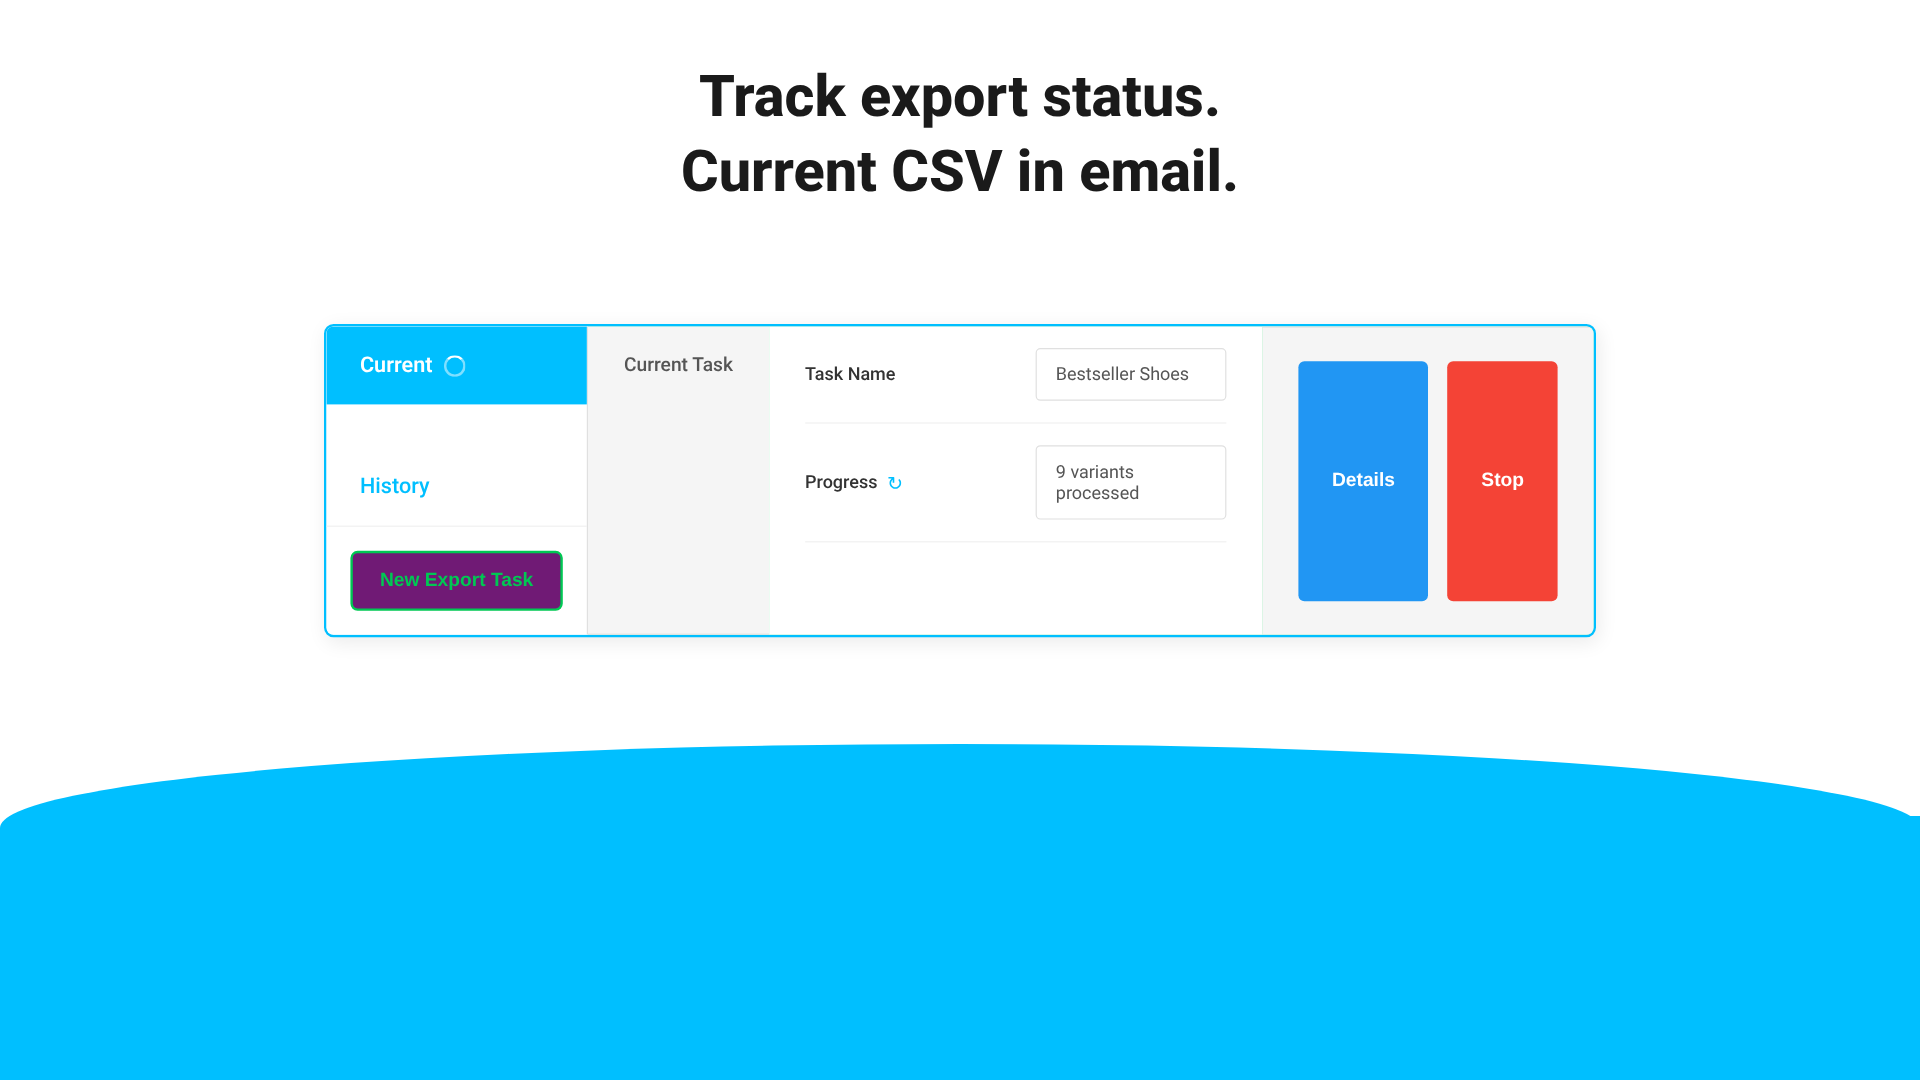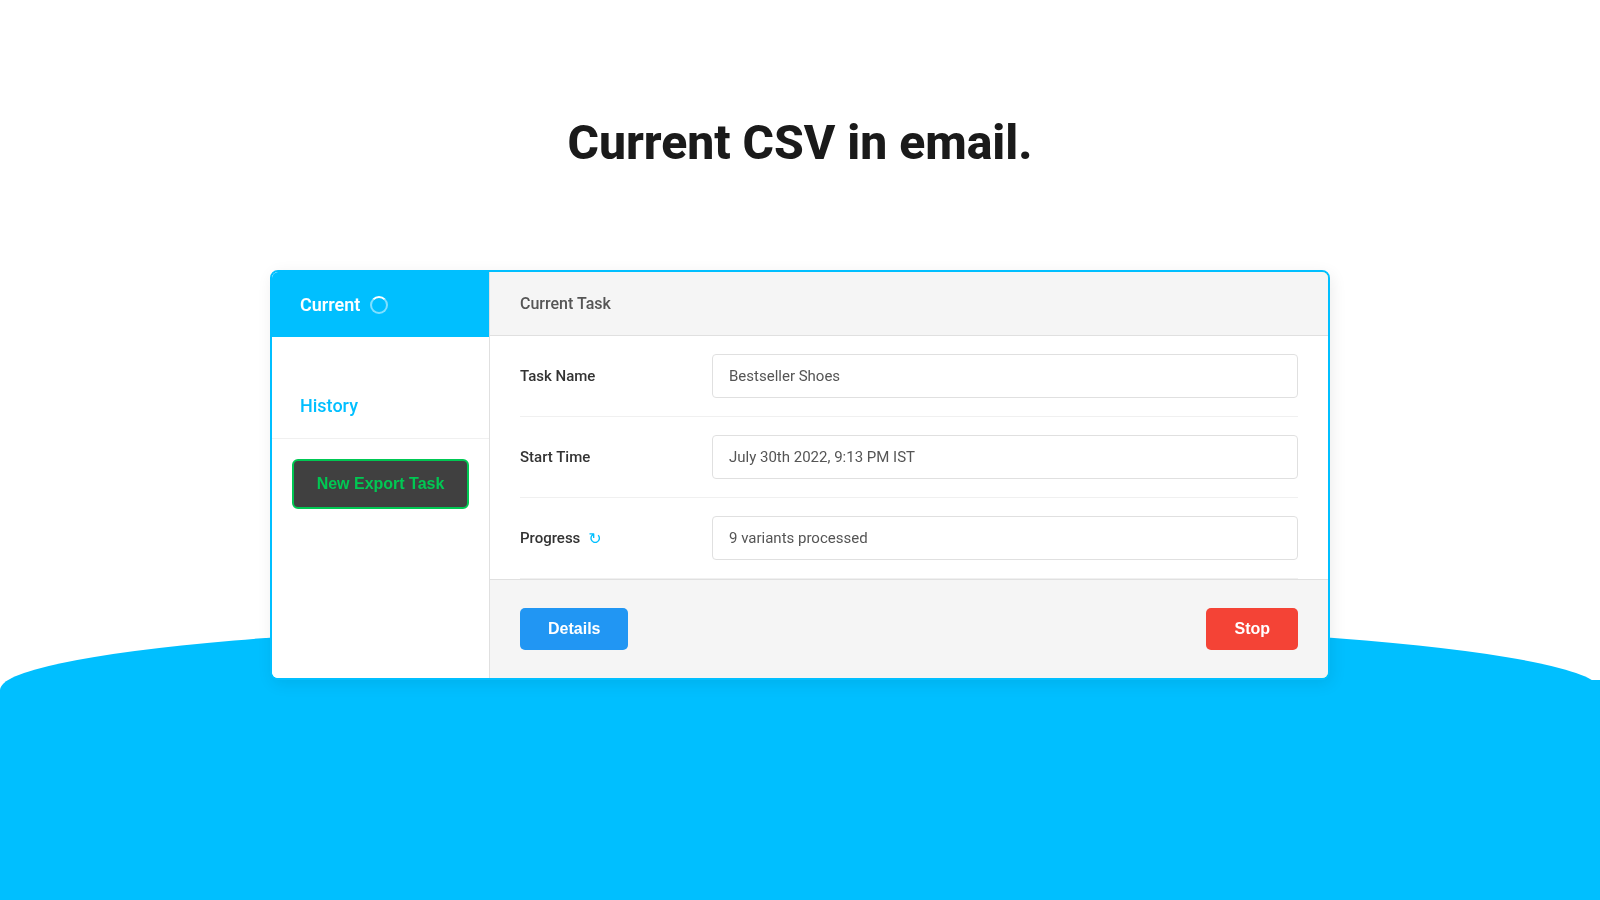--- a/index.html
+++ b/index.html
@@ -109,36 +109,36 @@
       font-weight: 500;
       cursor: pointer;
       border-bottom: 1px solid #f0f0f0;
       margin-top: 36px;
     }
 
     .new-export-btn {
       margin: 20px 20px;
       padding: 14px 20px;
       border: 2px solid #00c853;
-      background: #404040;
+      background: #701a75;
       color: #00c853;
       font-size: 16px;
       font-weight: 600;
       border-radius: 6px;
       cursor: pointer;
       width: calc(100% - 40px);
       text-align: center;
       transition: background 0.2s;
     }
 
     .content-area {
       flex: 1;
       background: #86efac;
       display: flex;
-      flex-direction: column;
+      flex-direction: row;
     }
 
     .content-header {
       background: #f5f5f5;
       padding: 22px 30px;
       font-size: 16px;
       font-weight: 500;
       color: #555;
       border-bottom: 1px solid #e0e0e0;
     }
@@ -184,21 +184,21 @@
       padding: 12px 16px;
       font-size: 15px;
       color: #555;
     }
 
     .footer-actions {
       background: #f5f5f5;
       padding: 28px 30px;
       display: flex;
       justify-content: space-between;
-      gap: 0;
+      gap: 16px;
       border-top: 1px solid #e0e0e0;
     }
 
     .details-btn {
       background: #2196f3;
       color: #ffffff;
       border: none;
       border-radius: 5px;
       padding: 12px 28px;
       font-size: 16px;
@@ -220,21 +220,21 @@
     }
   </style>
 </head>
 <body>
 
 <div class="blue-wave"></div>
 <div class="blue-wave-corner"></div>
 
 <div class="page-title">
   <h1>
-    <br>
+    <span>Track export status.</span><br>
     <span>Current CSV in email.</span>
   </h1>
 </div>
 
 <div class="main-card">
 
   <div class="sidebar">
 
     <div class="sidebar-item-current">
       <span>Current</span>
@@ -253,24 +253,20 @@
 
     <div class="content-header">Current Task</div>
 
     <div class="fields-area">
 
       <div class="field-row">
         <div class="field-label">Task Name</div>
         <div class="field-value">Bestseller Shoes</div>
       </div>
 
-      <div class="field-row">
-        <div class="field-label">Start Time</div>
-        <div class="field-value">July 30th 2022, 9:13 PM IST</div>
-      </div>
 
       <div class="field-row">
         <div class="field-label">
           <span>Progress</span>
           <span class="refresh-icon">↻</span>
         </div>
         <div class="field-value">9 variants processed</div>
       </div>
 
     </div>

